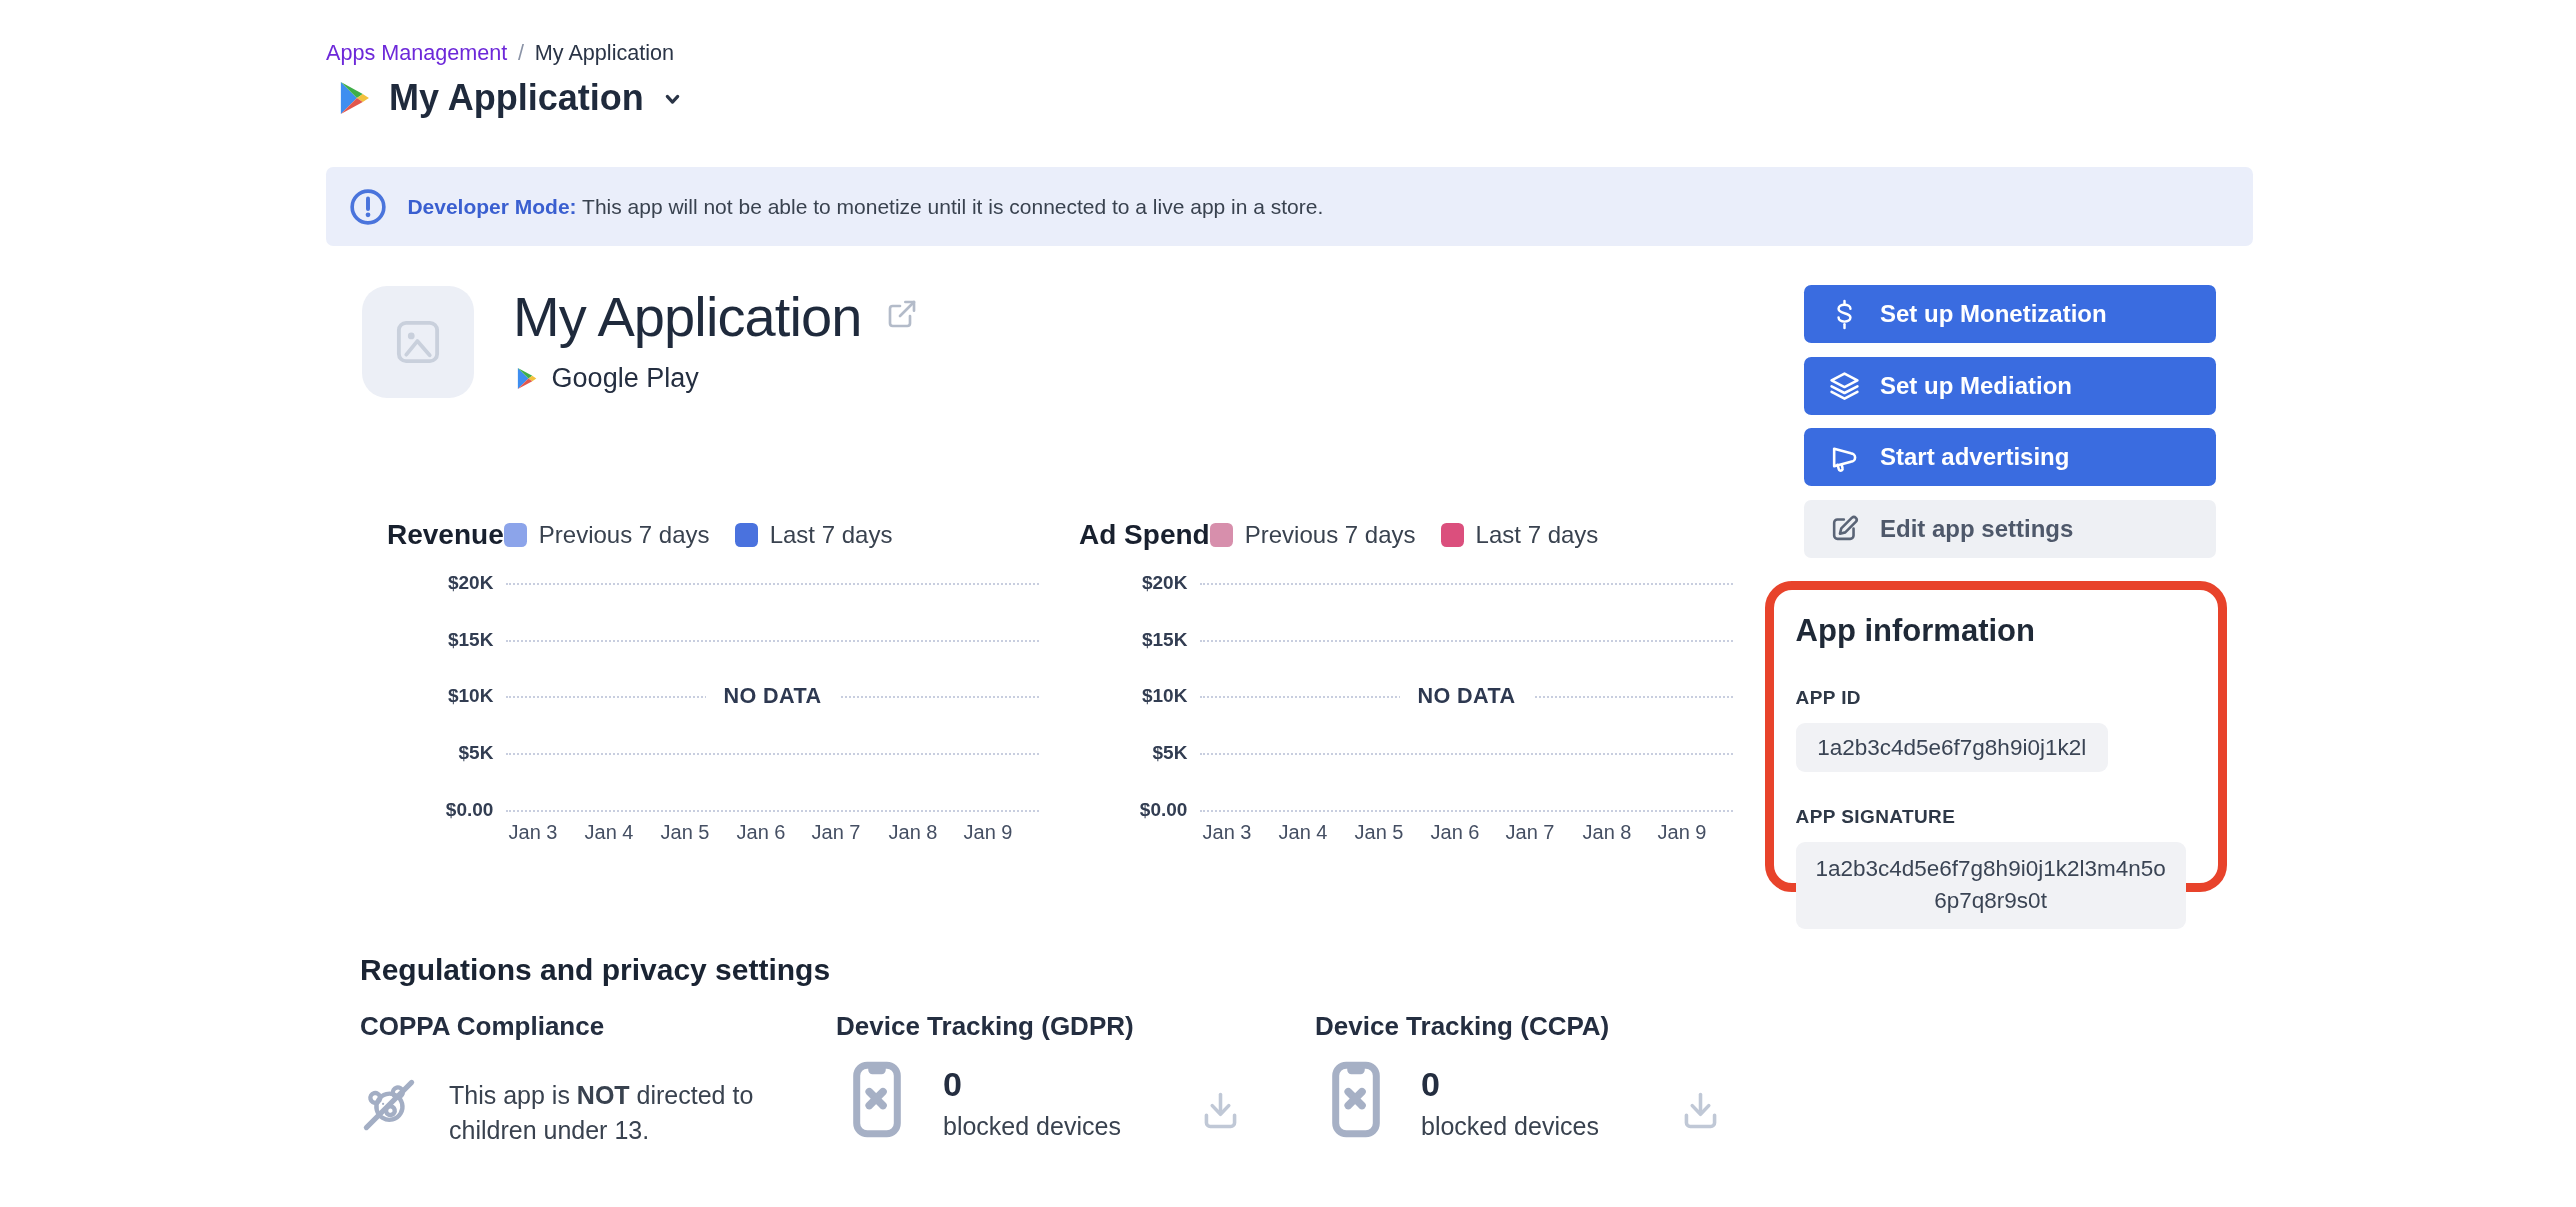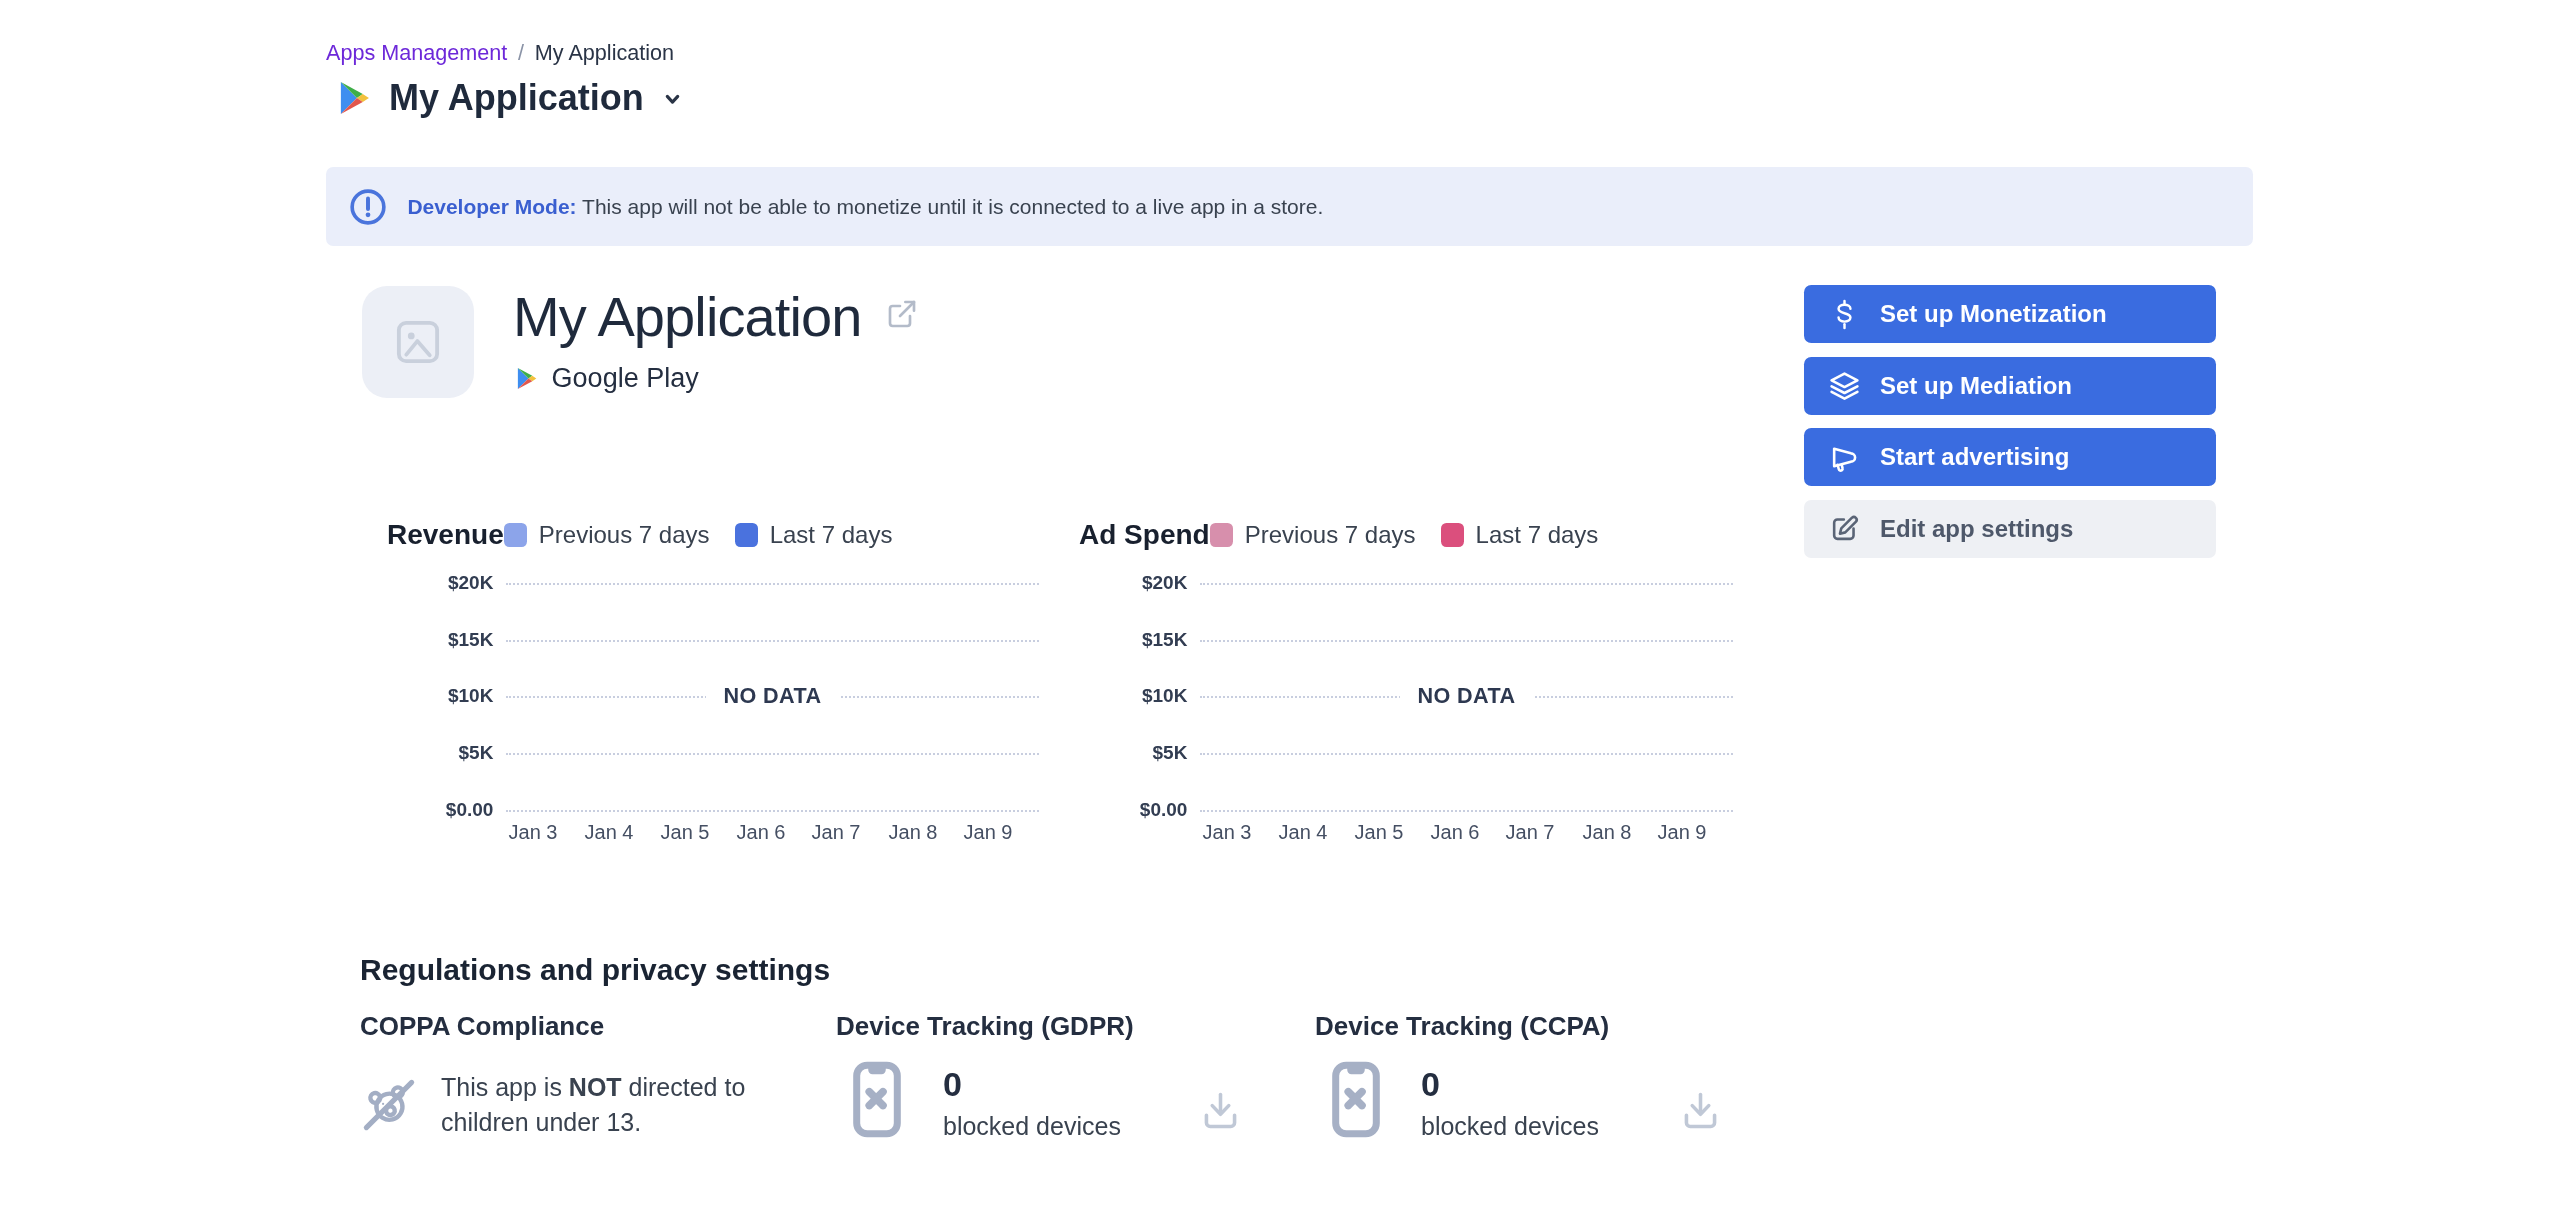--- a/index.html
+++ b/index.html
@@ -269,38 +269,45 @@
       <span class="xtick" style="left:27px">Jan 3</span>
       <span class="xtick" style="left:103px">Jan 4</span>
       <span class="xtick" style="left:179px">Jan 5</span>
       <span class="xtick" style="left:255px">Jan 6</span>
       <span class="xtick" style="left:330px">Jan 7</span>
       <span class="xtick" style="left:407px">Jan 8</span>
       <span class="xtick" style="left:482px">Jan 9</span>
     </div>
   </section>
 
+  <aside class="appinfo">
+    <h3 class="appinfo-heading">App information</h3>
+    <div class="field-label">APP ID</div>
+    <div class="chip id">1a2b3c4d5e6f7g8h9i0j1k2l</div>
+    <div class="field-label">APP SIGNATURE</div>
+    <div class="chip sig">1a2b3c4d5e6f7g8h9i0j1k2l3m4n5o6p7q8r9s0t</div>
+  </aside>
 
   <h3 class="regs-heading">Regulations and privacy settings</h3>
 
   <div class="reg-title" id="coppa-title">COPPA Compliance</div>
   <span class="coppa-icon" style="display:flex;">
     <svg width="58" height="58" viewBox="0 0 32 32" fill="none" stroke="#A3AEC4" stroke-width="2.4" stroke-linecap="round">
       <g transform="rotate(-14 16 16)">
         <circle cx="16" cy="17" r="7.2"></circle>
         <circle cx="9.6" cy="10.4" r="2.7"></circle>
         <circle cx="22.4" cy="10.4" r="2.7"></circle>
         <circle cx="16" cy="19.2" r="2.4"></circle>
         <circle cx="13" cy="14.6" r="0.6" fill="#A3AEC4" stroke="none"></circle>
         <circle cx="19" cy="14.6" r="0.6" fill="#A3AEC4" stroke="none"></circle>
       </g>
       <line x1="28.5" y1="3.5" x2="3.5" y2="28.5" stroke-width="2.8"></line>
     </svg>
   </span>
-  <p class="coppa-text" style="margin:0;">
+  <p class="coppa-text" style="margin:8px;">
     <span>This app is </span><b>NOT</b><span> directed to children under 13.</span>
   </p>
 
   <div class="reg-title" id="gdpr-title">Device Tracking (GDPR)</div>
   <span class="phone-icon" id="gdpr-phone" style="display:flex;">
     <svg width="50" height="77" viewBox="0 0 28 44" fill="none">
       <rect x="2.4" y="2.4" width="23.2" height="39.2" rx="6" stroke="#A6B0C5" stroke-width="4"></rect>
       <path d="M9 2.5h10v2.6a2.4 2.4 0 0 1-2.4 2.4h-5.2A2.4 2.4 0 0 1 9 5.1Z" fill="#A6B0C5"></path>
       <line x1="9.6" y1="17.6" x2="17.4" y2="25.4" stroke="#A6B0C5" stroke-width="4.4" stroke-linecap="round"></line>
       <line x1="17.4" y1="17.6" x2="9.6" y2="25.4" stroke="#A6B0C5" stroke-width="4.4" stroke-linecap="round"></line>

